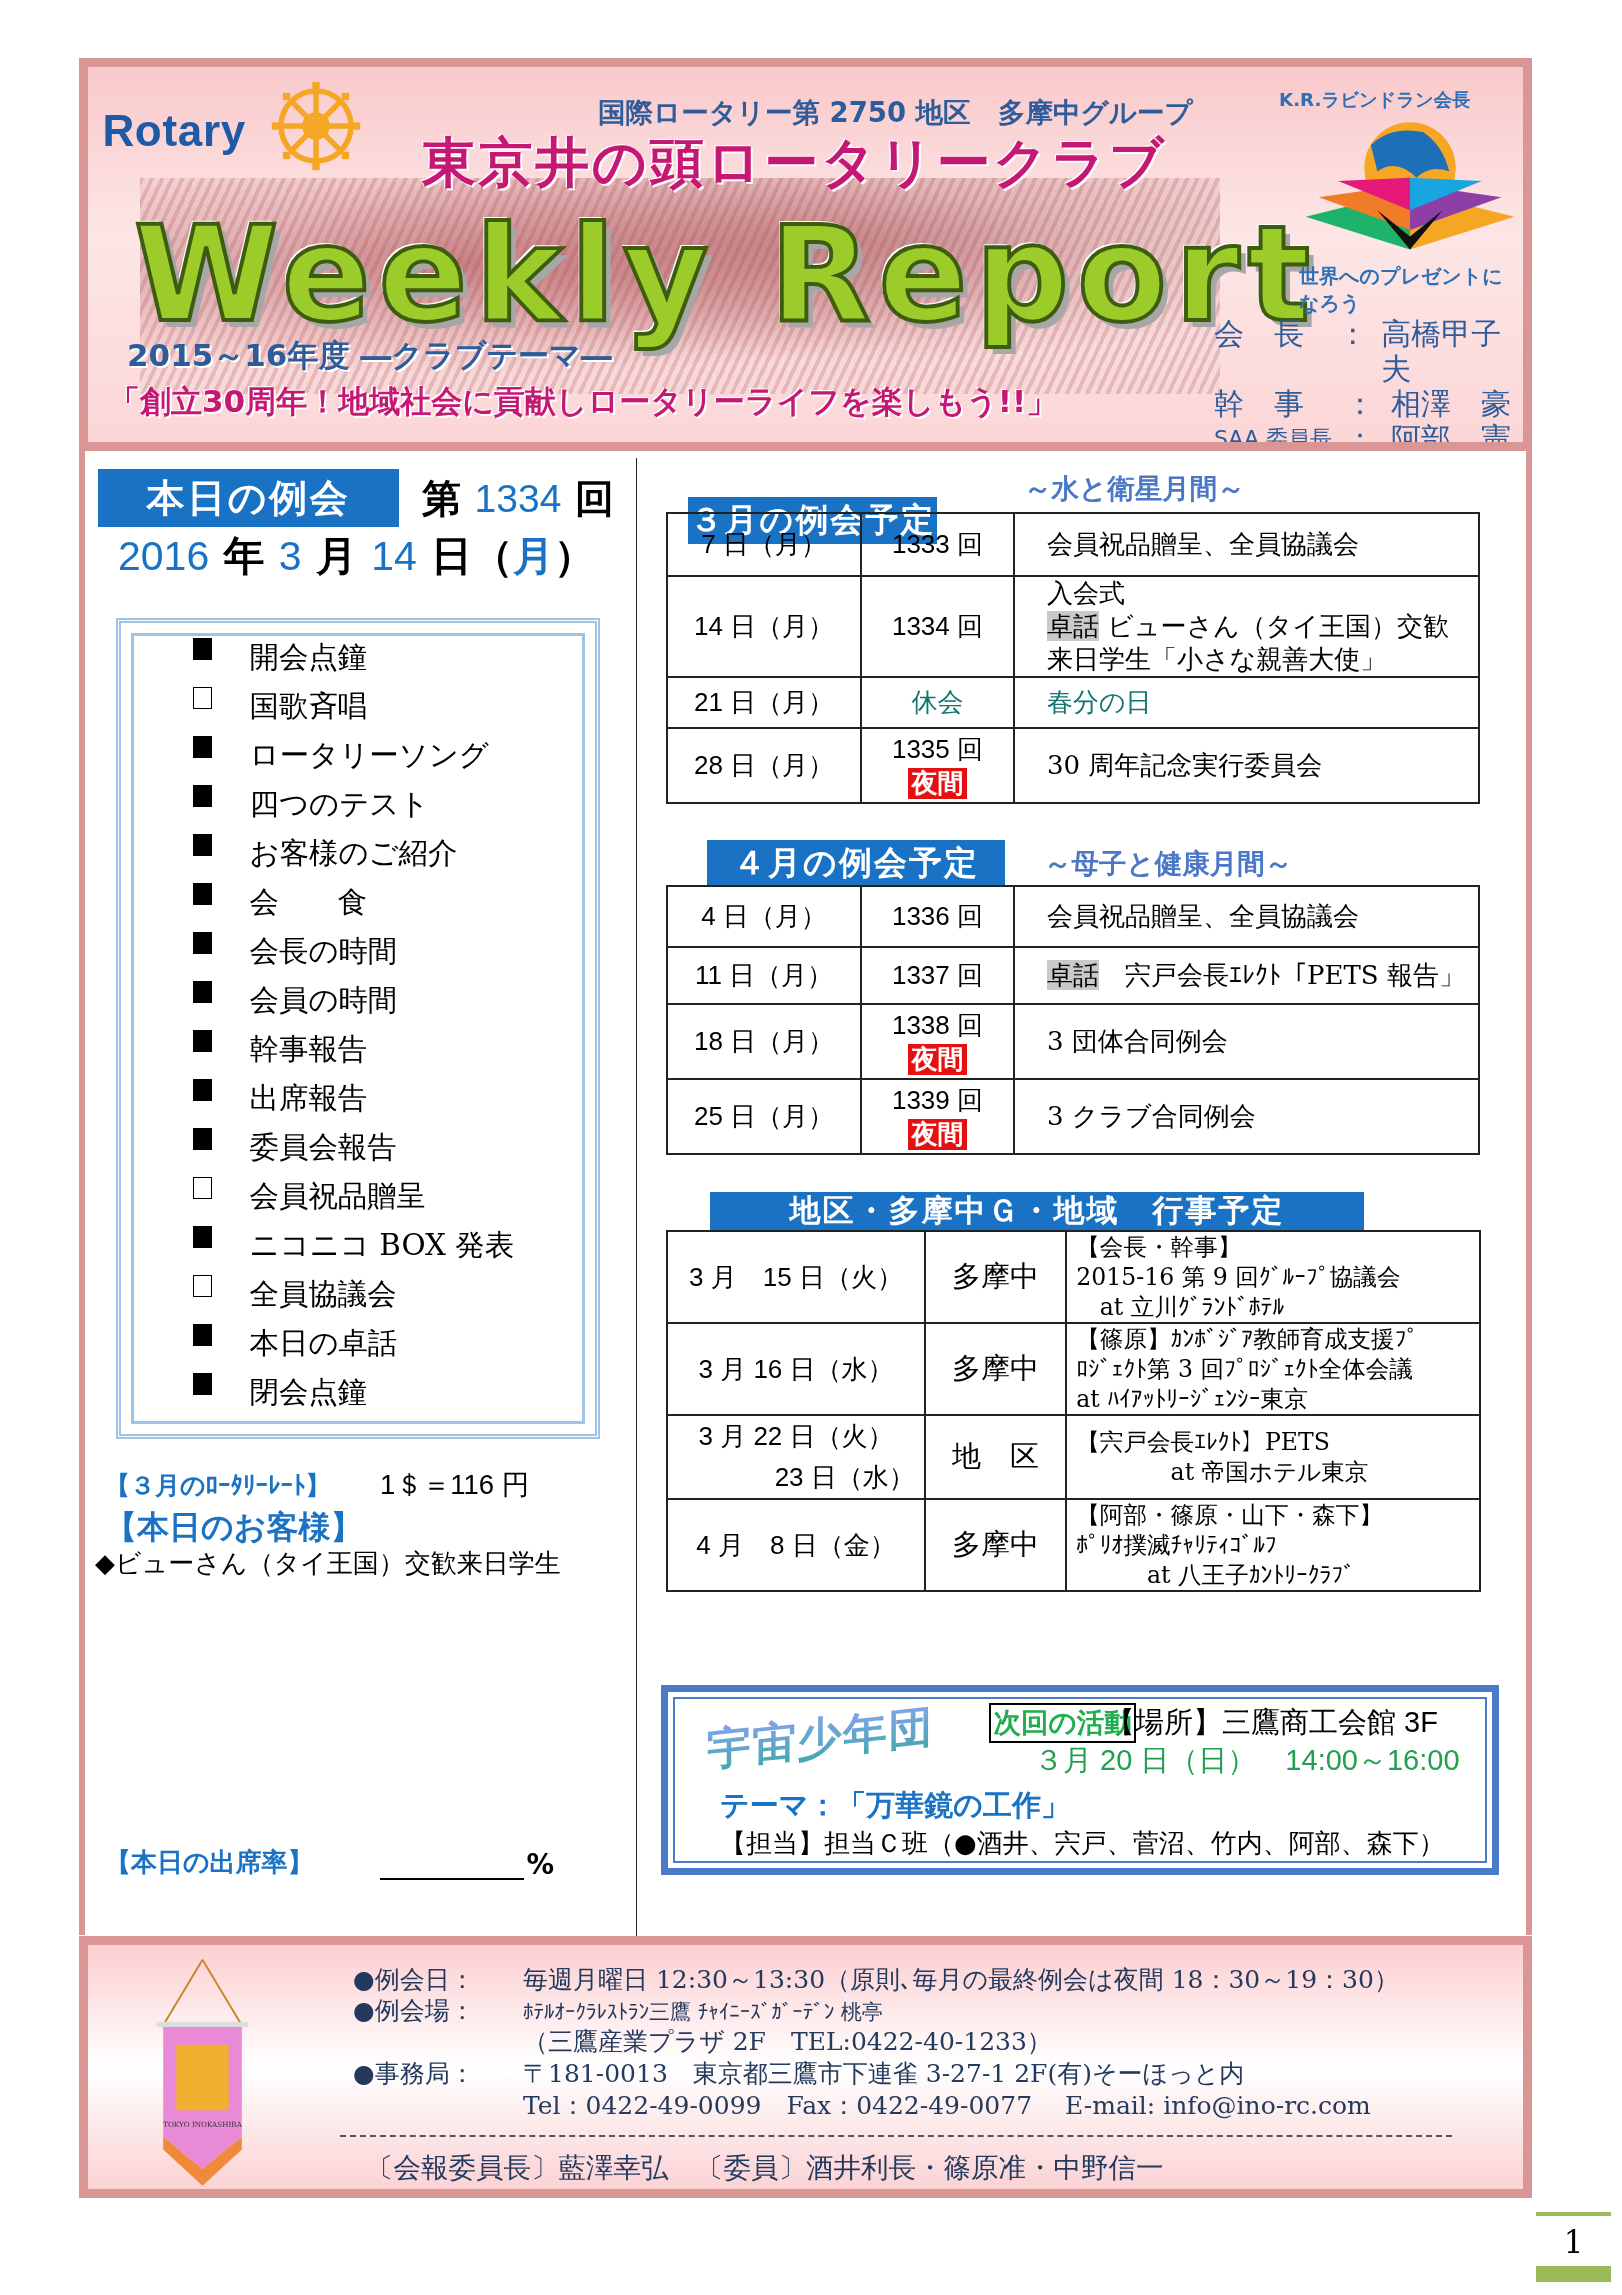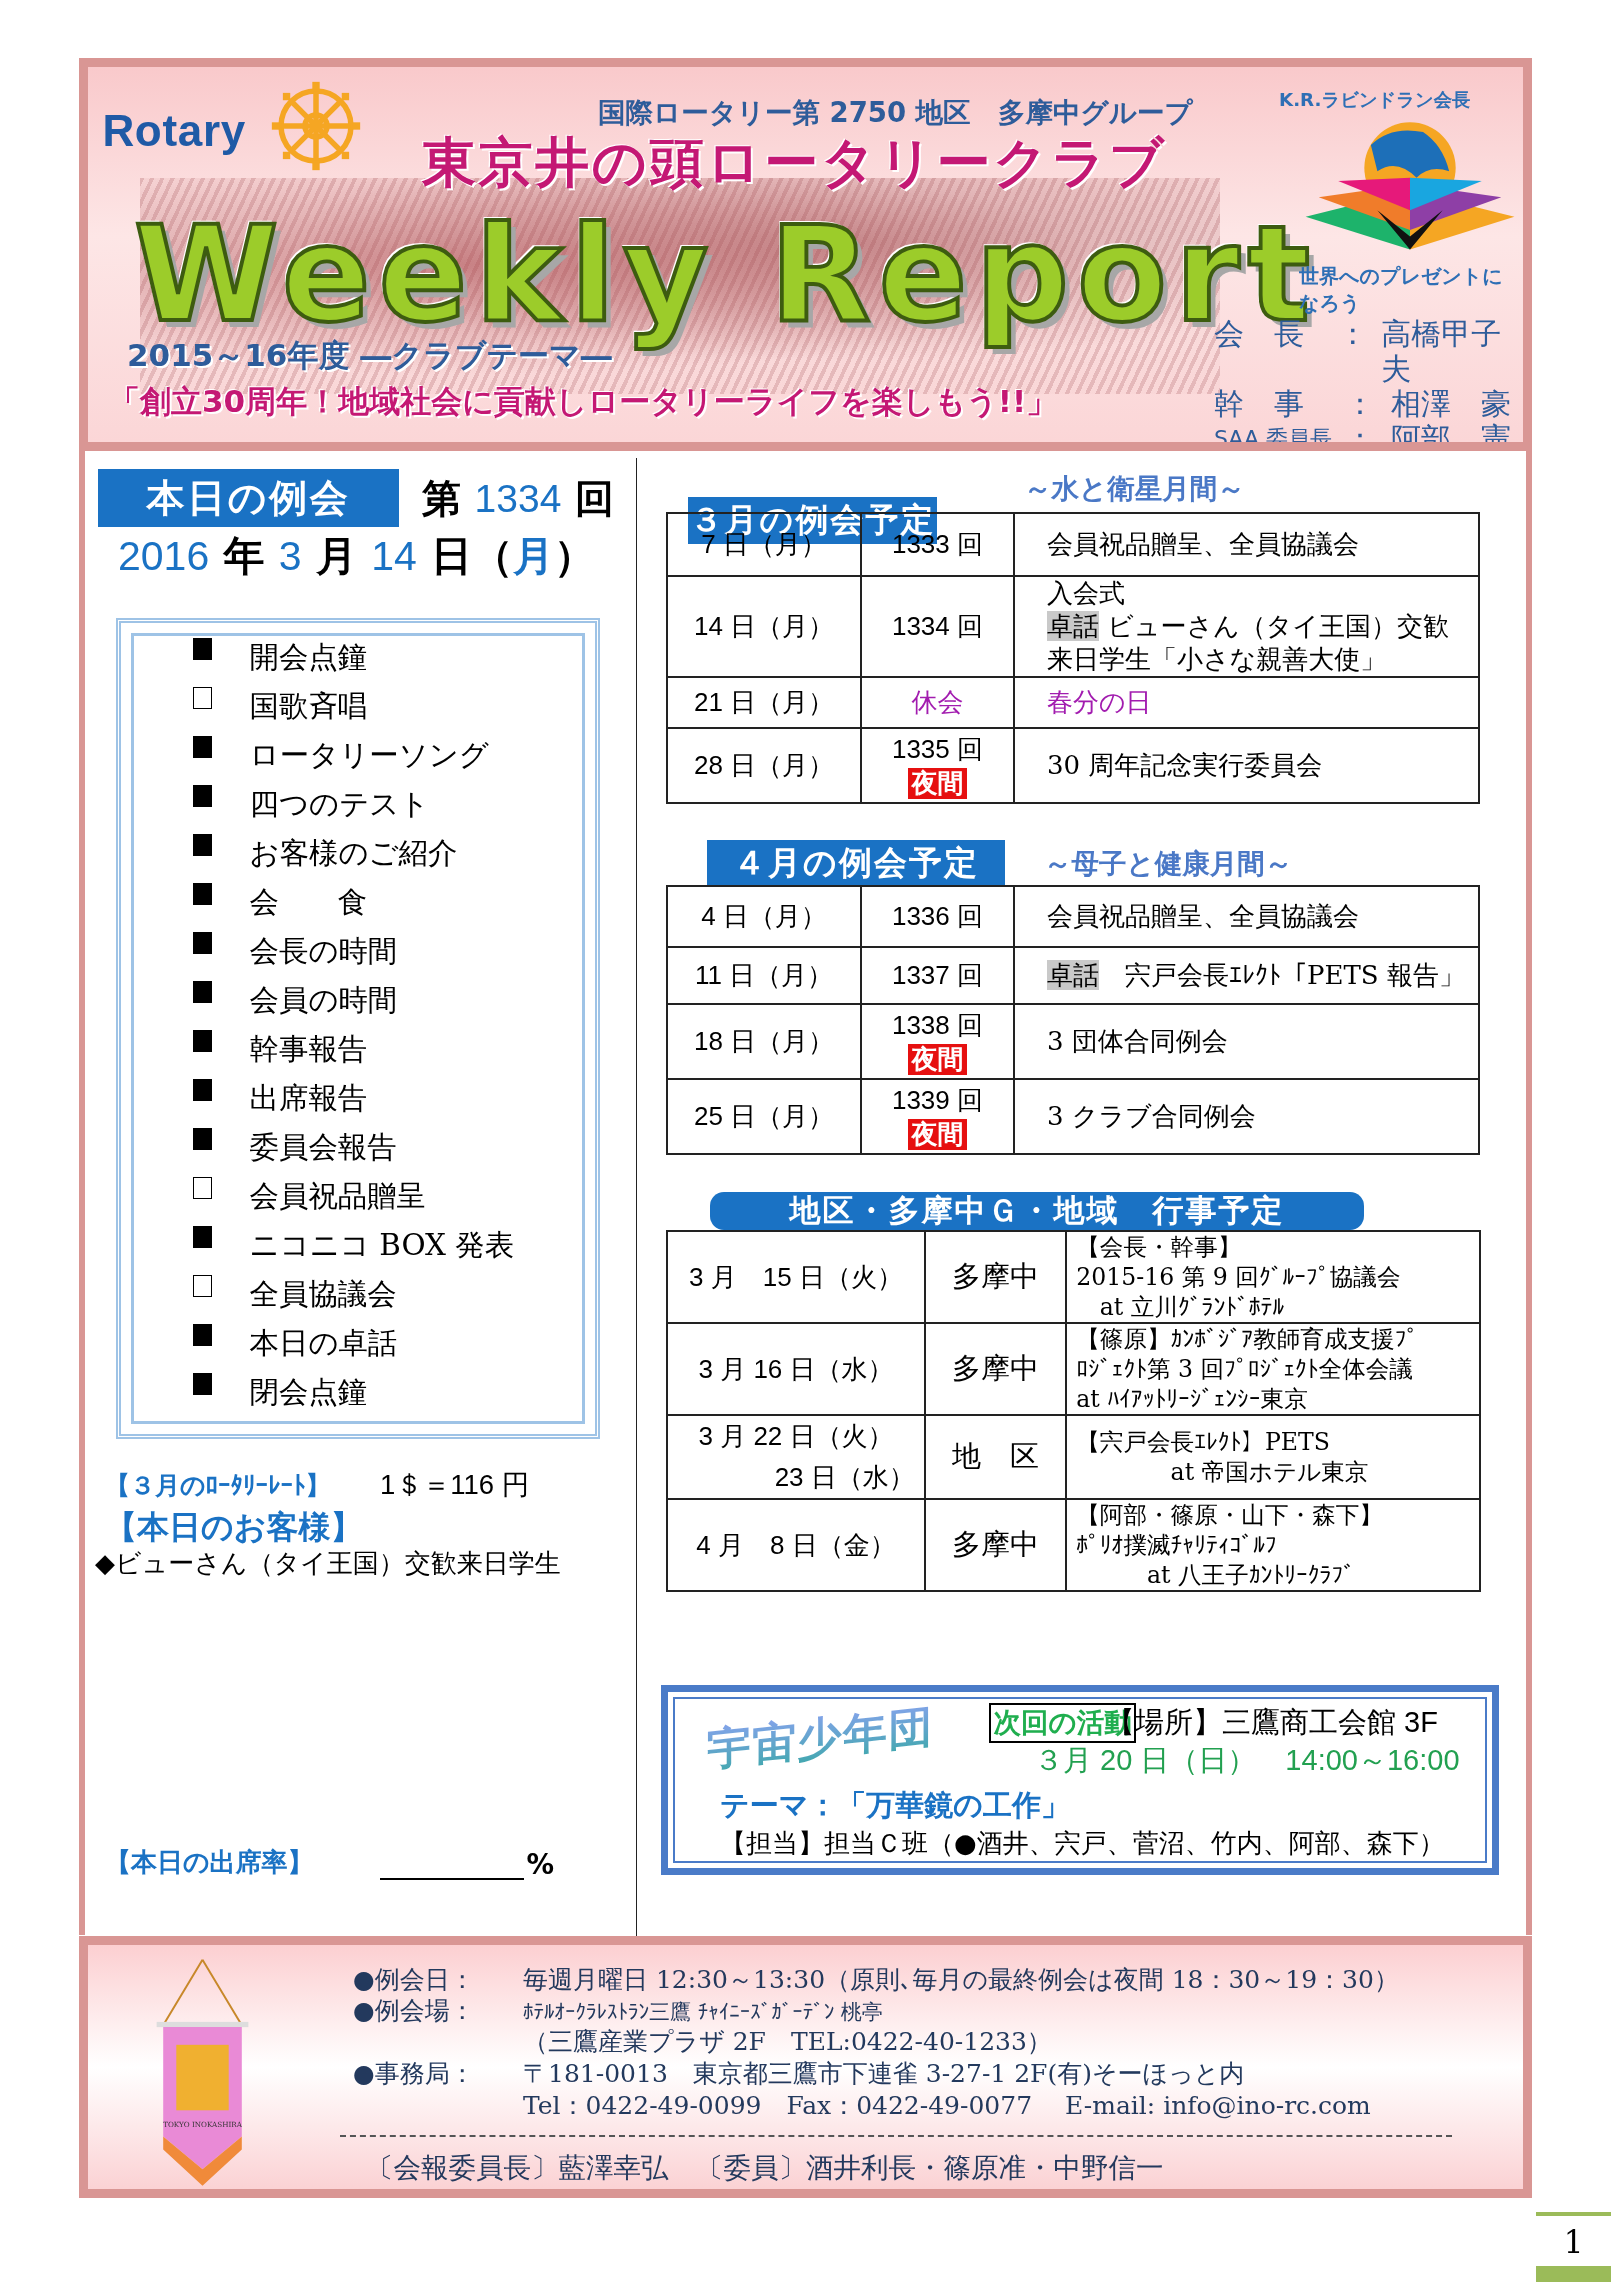--- a/index.html
+++ b/index.html
@@ -108,21 +108,21 @@
     position: absolute; background: #1a72c4; color: #fff; font-weight: bold;
     display: flex; align-items: center; justify-content: center; letter-spacing: 2px;
   }
   .sec-theme { position: absolute; color: #4a78c6; font-size: 27.5px; font-weight: bold; font-family: "DejaVu Serif", serif; }
 
   table.sched { position: absolute; border-collapse: collapse; font-size: 26px; }
   table.sched td { border: 2px solid #222; padding: 0 10.5px; vertical-align: middle; }
   table.sched td.c-date { text-align: center; font-family: "Liberation Sans", sans-serif; }
   table.sched td.c-no { text-align: center; font-family: "Liberation Sans", sans-serif; }
   table.sched td.c-desc { font-family: "DejaVu Serif", serif; line-height: 33px; padding-left: 32px; }
-  .red { color: #a21caf; }
+  .red { color: #0f766e; }
   .night {
     display: inline-block; background: #e61010; color: #fff; font-weight: bold;
     font-size: 26px; padding: 0 3.9px; line-height: 31px; margin-top: 1.3px;
   }
   .hl { background: #c9c9c9; }
 
   table.events { position: absolute; border-collapse: collapse; font-size: 26px; }
   table.events td { border: 2px solid #222; padding: 0 9.2px; vertical-align: middle; }
   table.events td.e-date { font-family: "Liberation Sans", sans-serif; text-align: center; line-height: 41px; }
   table.events td.e-area { text-align: center; font-family: "DejaVu Serif", serif; font-size: 29px; }
@@ -397,21 +397,21 @@
     <td class="c-date">25 日（月）</td>
     <td class="c-no">
       <div>1339 回</div>
       <span class="night">夜間</span>
     </td>
     <td class="c-desc">3 クラブ合同例会</td>
   </tr>
 </tbody>
   </table>
 
-<div class="sec-label" style="left:710px; top:1192px; width:654px; height:38px; font-size:31px;border-radius:14px;">地区・多摩中Ｇ・地域　行事予定</div>
+<div class="sec-label" style="left:710px; top:1192px; width:654px; height:38px; font-size:31px;">地区・多摩中Ｇ・地域　行事予定</div>
 <table class="events" style="left:666px; top:1230px; width:815px;">
   <colgroup>
       <col style="width:258px">
       <col style="width:141px">
       <col>
     </colgroup>
   <tbody>
       <tr style="height:80px">
     <td class="e-date">3 月　15 日（火）</td>
     <td class="e-area">多摩中</td>

